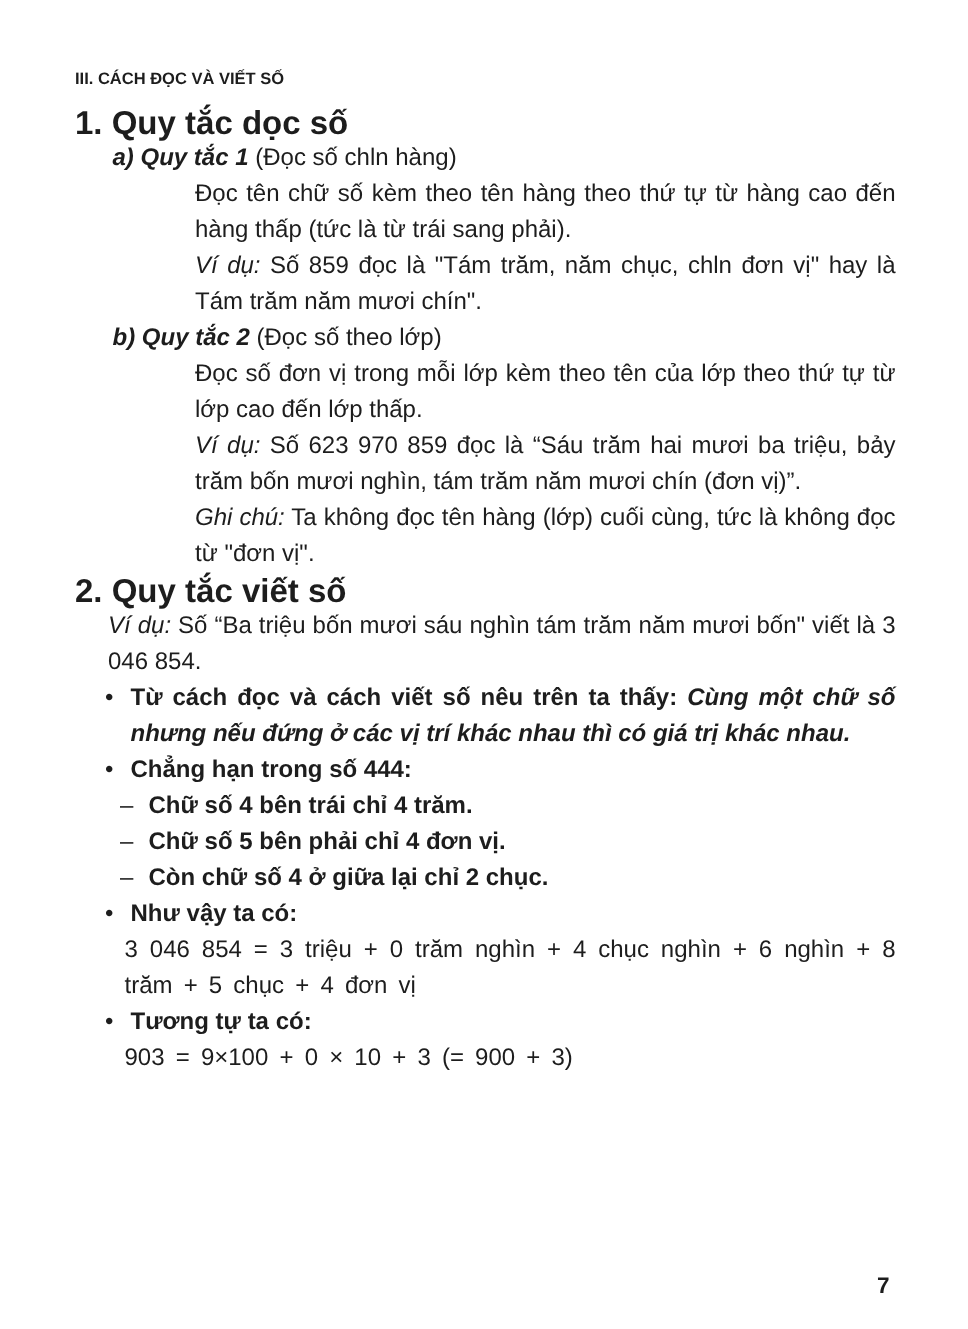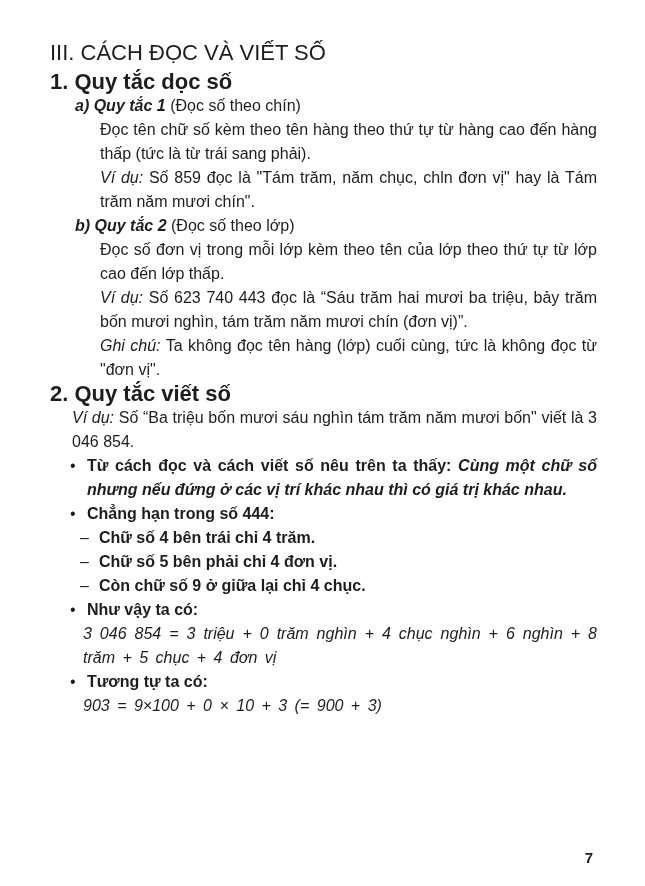--- a/index.html
+++ b/index.html
@@ -14,63 +14,63 @@
     position: relative;
     width: 645px; height: 886px;
     box-sizing: border-box;
     padding: 40px 48px 0 50px;
     font-size: 16px;
     line-height: 24px;
     overflow: hidden;
   }
   p, h1, h2 { margin: 0; padding: 0; }
   .doc-heading {
-    font-size: 22px;
+    font-size: 11px;
     line-height: 26px;
-    font-weight: 400;
+    font-weight: 700;
     margin-bottom: 4px;
   }
   .sec-title { font-size: 22px; font-weight: 700; }
   .lvl-a { margin-left: 25px; }        
-  .lvl-a-body { margin-left: 50px; }   
+  .lvl-a-body { margin-left: 80px; }   
   .s2-body { margin-left: 22px; }      
   .just { text-align: justify; }
   .bi { font-weight: 700; font-style: italic; text-align: right; }
   .it { font-style: italic; }
   .row { display: flex; }
   .bullet { margin-left: 20px; }
   .bullet > .mk { flex: none; width: 17px; }
   .dashrow { margin-left: 30px; }
   .dashrow > .mk { flex: none; width: 19px; }
   .bt { flex: 1; font-weight: bold; }
-  .formula { margin-left: 33px; word-spacing: 3px; font-style: italic; }
+  .formula { margin-left: 33px; word-spacing: 3px; }
   .pageno {
     position: absolute;
     right: 52px; bottom: 16px;
     font-weight: 700;
     font-size: 15px;
   }
 </style>
 </head>
 <body>
 
 <div class="page">
 
   <h1 class="doc-heading">III. CÁCH ĐỌC VÀ VIẾT SỐ</h1>
 
   <section>
     <h2 class="sec-title">1. Quy tắc dọc số</h2>
 
-    <p class="lvl-a"><span class="bi">a) Quy tắc 1</span><span> (Đọc số theo chín)</span></p>
+    <p class="lvl-a"><span class="bi">a) Quy tắc 1</span><span> (Đọc số chln hàng)</span></p>
     <p class="lvl-a-body just">Đọc tên chữ số kèm theo tên hàng theo thứ tự từ hàng cao đến hàng thấp (tức là từ trái sang phải).</p>
     <p class="lvl-a-body just"><span class="it">Ví dụ:</span><span> Số 859 đọc là "Tám trăm, năm chục, chln đơn vị" hay là Tám trăm năm mươi chín".</span></p>
 
     <p class="lvl-a"><span class="bi">b) Quy tắc 2</span><span> (Đọc số theo lớp)</span></p>
     <p class="lvl-a-body just">Đọc số đơn vị trong mỗi lớp kèm theo tên của lớp theo thứ tự từ lớp cao đến lớp thấp.</p>
-    <p class="lvl-a-body just"><span class="it">Ví dụ:</span><span> Số 623 740 443 đọc là “Sáu trăm hai mươi ba triệu, bảy trăm bốn mươi nghìn, tám trăm năm mươi chín (đơn vị)”.</span></p>
+    <p class="lvl-a-body just"><span class="it">Ví dụ:</span><span> Số 623 970 859 đọc là “Sáu trăm hai mươi ba triệu, bảy trăm bốn mươi nghìn, tám trăm năm mươi chín (đơn vị)”.</span></p>
 
     <p class="lvl-a-body just"><span class="it">Ghi chú:</span><span> Ta không đọc tên hàng (lớp) cuối cùng, tức là không đọc từ "đơn vị".</span></p>
   </section>
 
   <section>
     <h2 class="sec-title">2. Quy tắc viết số</h2>
     <p class="s2-body just"><span class="it">Ví dụ:</span><span> Số “Ba triệu bốn mươi sáu nghìn tám trăm năm mươi bốn" viết là 3 046 854.</span></p>
   </section>
 
   <section>
@@ -88,21 +88,21 @@
     <div class="row dashrow">
         <span class="mk">–</span>
         <div class="bt">Chữ số 4 bên trái chỉ 4 trăm.</div>
       </div>
     <div class="row dashrow">
         <span class="mk">–</span>
         <div class="bt">Chữ số 5 bên phải chỉ 4 đơn vị.</div>
       </div>
     <div class="row dashrow">
         <span class="mk">–</span>
-        <div class="bt">Còn chữ số 9 ở giữa lại chỉ 4 chục.</div>
+        <div class="bt">Còn chữ số 4 ở giữa lại chỉ 2 chục.</div>
       </div>
 
     <div class="row bullet">
         <span class="mk">•</span>
         <div class="bt">Như vậy ta có:</div>
       </div>
     <p class="formula just">3 046 854 = 3 triệu + 0 trăm nghìn + 4 chục nghìn + 6 nghìn + 8 trăm + 5 chục + 4 đơn vị</p>
 
     <div class="row bullet">
         <span class="mk">•</span>

